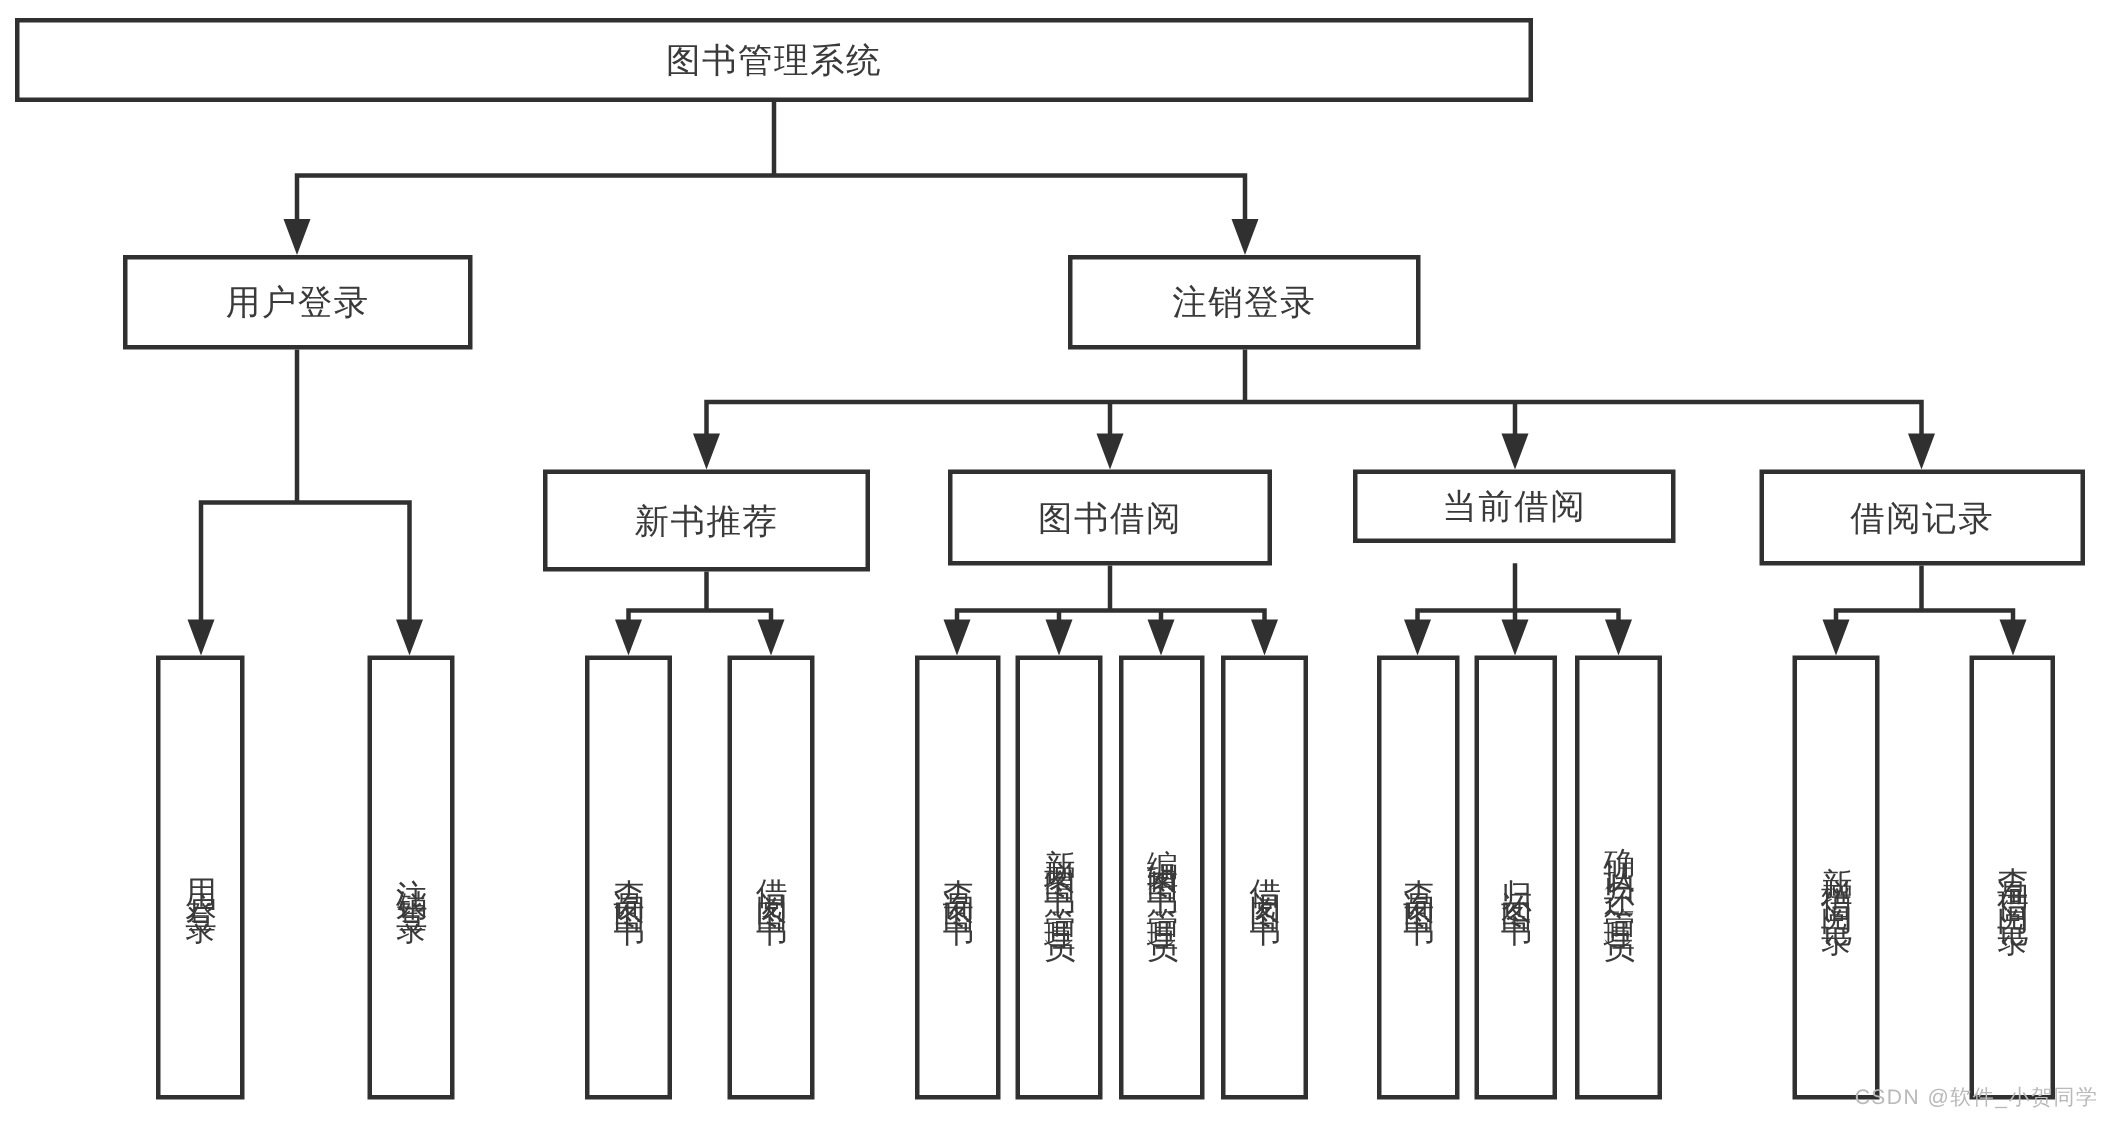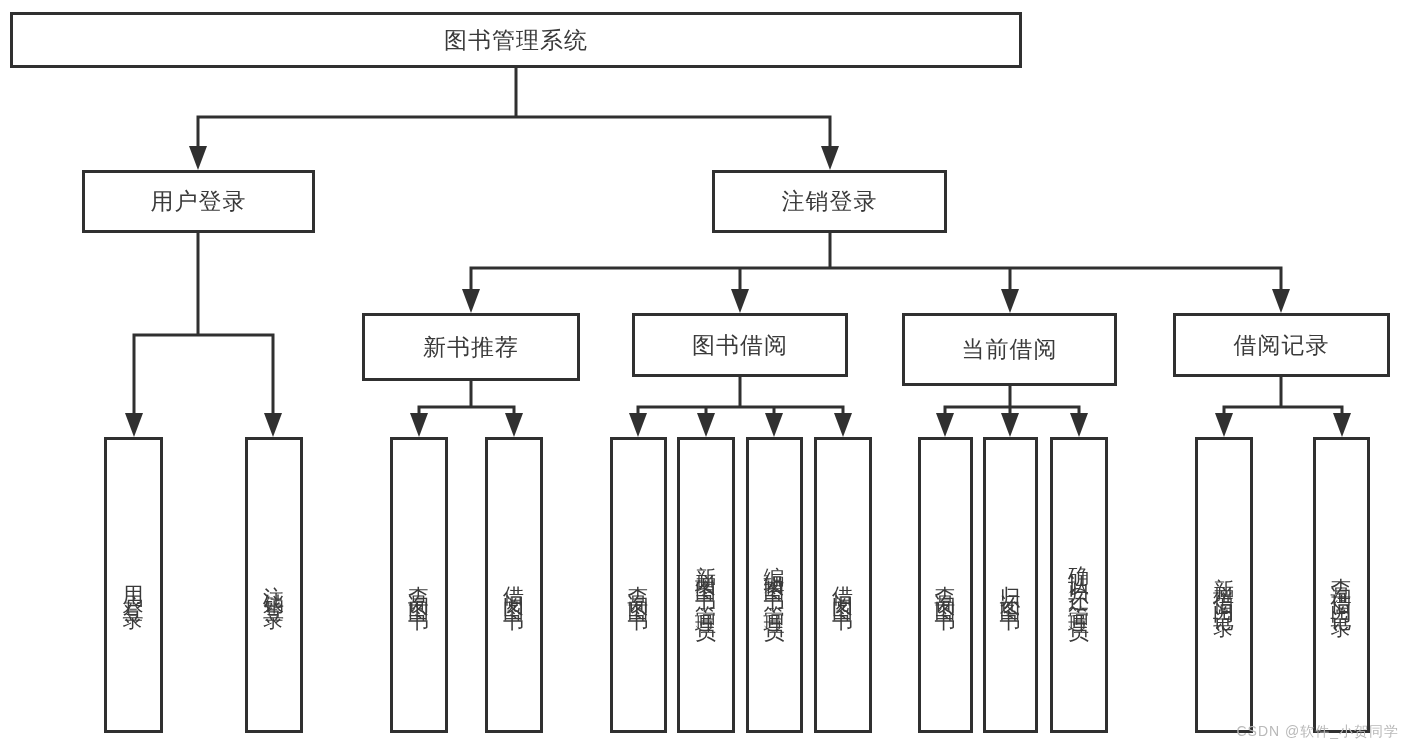--- a/index.html
+++ b/index.html
@@ -86,21 +86,21 @@
     </g>
   </svg>
 
   <div class="node h-node" style="left:10px;top:12px;width:1012px;height:56px;">图书管理系统</div>
 
   <div class="node h-node" style="left:82px;top:170px;width:233px;height:63px;">用户登录</div>
   <div class="node h-node" style="left:712px;top:170px;width:235px;height:63px;">注销登录</div>
 
   <div class="node h-node" style="left:362px;top:313px;width:218px;height:68px;">新书推荐</div>
   <div class="node h-node" style="left:632px;top:313px;width:216px;height:64px;text-align:center;">图书借阅</div>
-  <div class="node h-node" style="left:902px;top:313px;width:215px;height:73px;">当前借阅</div>
+  <div class="node h-node" style="left:902px;top:313px;width:215px;height:49px;">当前借阅</div>
   <div class="node h-node" style="left:1173px;top:313px;width:217px;height:64px;">借阅记录</div>
 
   <div class="node v-node" style="left:104px;top:437px;width:59px;height:296px;">用户登录</div>
   <div class="node v-node" style="left:245px;top:437px;width:58px;height:296px;">注销登录</div>
 
   <div class="node v-node" style="left:390px;top:437px;width:58px;height:296px;">查询图书</div>
   <div class="node v-node" style="left:485px;top:437px;width:58px;height:296px;">借阅图书</div>
 
   <div class="node v-node" style="left:610px;top:437px;width:57px;height:296px;">查询图书</div>
   <div class="node v-node" style="left:677px;top:437px;width:58px;height:296px;">新增图书（管理员）</div>

